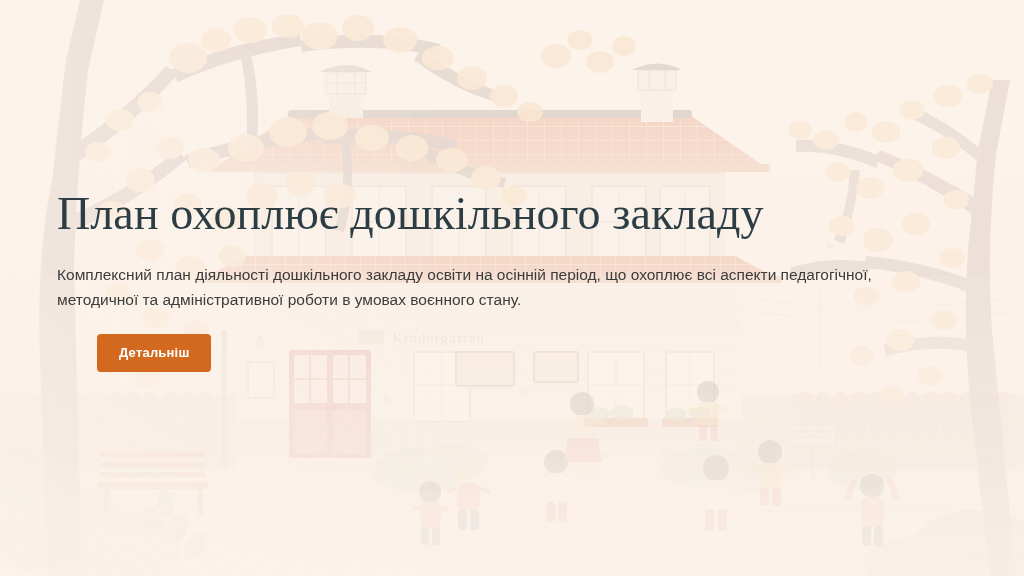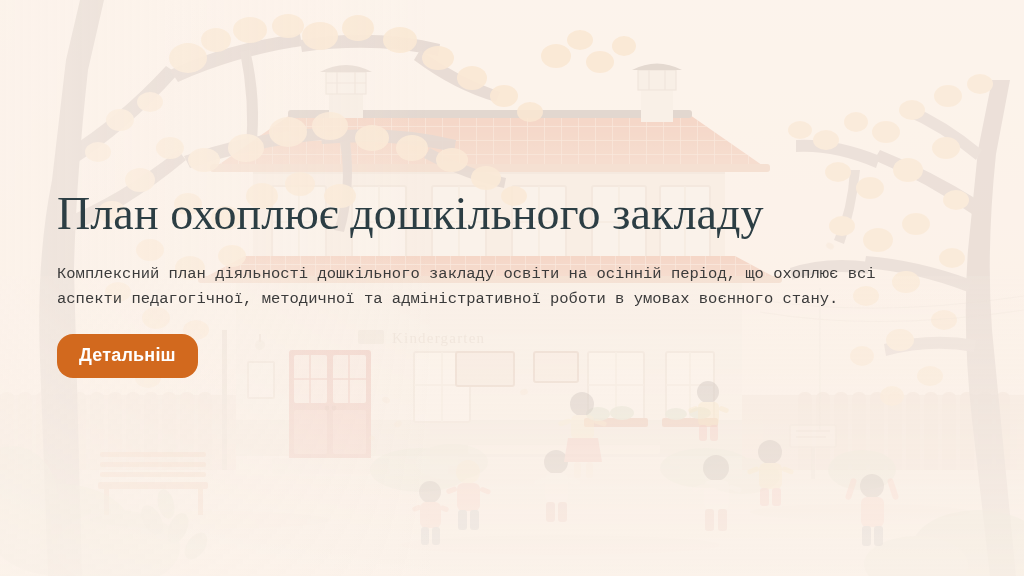--- a/index.html
+++ b/index.html
@@ -56,39 +56,40 @@
     line-height:1.12;
     font-weight:400;
     color:#2c3e44;
     letter-spacing:0.1px;
     white-space:nowrap;
   }
 
   .subtitle {
     margin-top:22px;
     max-width:878px;
-    font-family:Liberation Mono, monospace;
+    font-family:Liberation Sans, sans-serif;
     font-size:15.5px;
     line-height:1.62;
     color:#3b3b3b;
   }
 
   .cta {
     display:inline-block;
     margin-top:22px;
     padding:11px 22px 12px;
     border:none;
-    border-radius:16px;
+    border-radius:4px;
     background:#d2691e;
     color:#ffffff;
     font-family:"Liberation Sans", sans-serif;
-    font-size:18px;
+    font-size:13px;
     font-weight:bold;
     letter-spacing:0.2px;
     cursor:pointer;
+    margin-left:40px;
   }
 </style>
 </head>
 <body>
 
 <div class="hero">
 
   <div class="scene">
     <svg viewBox="0 0 1024 576" xmlns="http://www.w3.org/2000/svg" aria-hidden="true">
       <defs>

